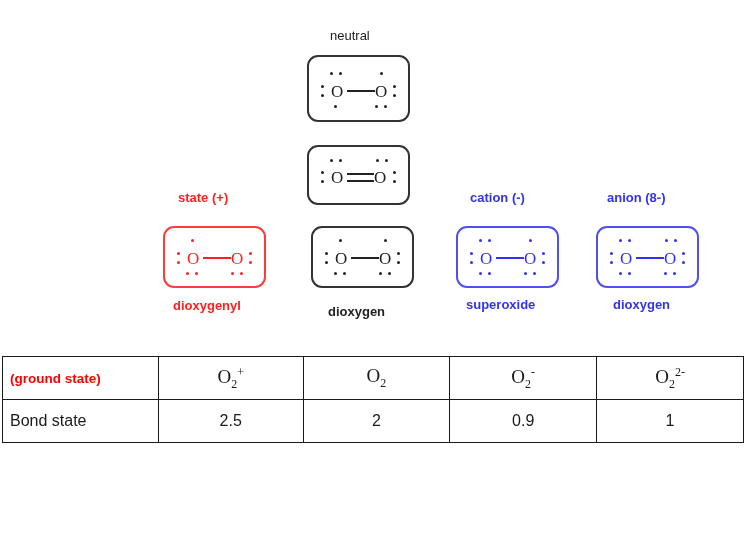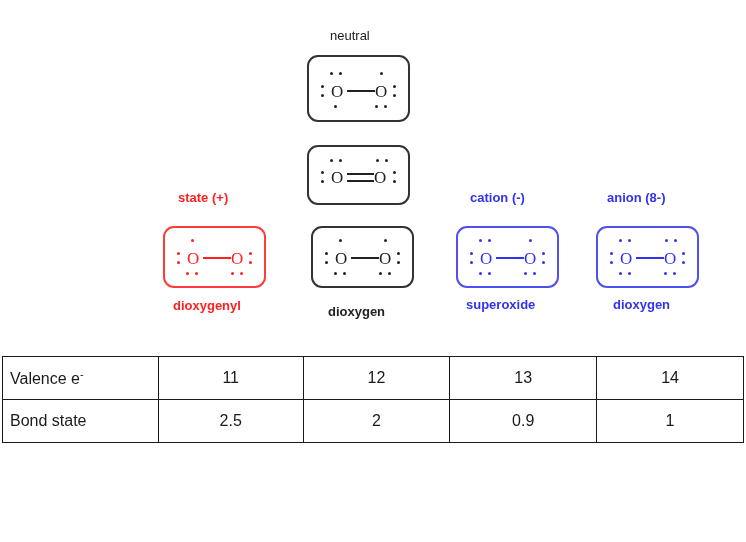--- a/index.html
+++ b/index.html
@@ -199,30 +199,38 @@
       <col style="width:72px">
     <col style="width:73px">
       <col style="width:73px">
     <col style="width:73px">
       <col style="width:73px">
     <col style="width:73px">
       <col style="width:73px">
   </colgroup>
   <tbody>
 
-
     <tr>
       <td class="rowlab">
-        <span>Valence e<sup class="st">-</sup></span>
-      </td>
-      <td colspan="2">11</td>
-      <td colspan="2">12</td>
-      <td colspan="2">13</td>
-      <td colspan="2">14</td>
+        <span class="gs">(ground state)</span>
+      </td>
+      <td colspan="2">
+        <span class="formula">O<sub>2</sub><sup>+</sup></span>
+      </td>
+      <td colspan="2">
+        <span class="formula">O<sub>2</sub></span>
+      </td>
+      <td colspan="2">
+        <span class="formula">O<sub>2</sub><sup>-</sup></span>
+      </td>
+      <td colspan="2">
+        <span class="formula">O<sub>2</sub><sup>2-</sup></span>
+      </td>
     </tr>
+
 
 
     <tr>
       <td class="rowlab">Bond state</td>
       <td colspan="2">2.5</td>
       <td colspan="2">2</td>
       <td colspan="2">0.9</td>
       <td colspan="2">1</td>
     </tr>
   </tbody>

